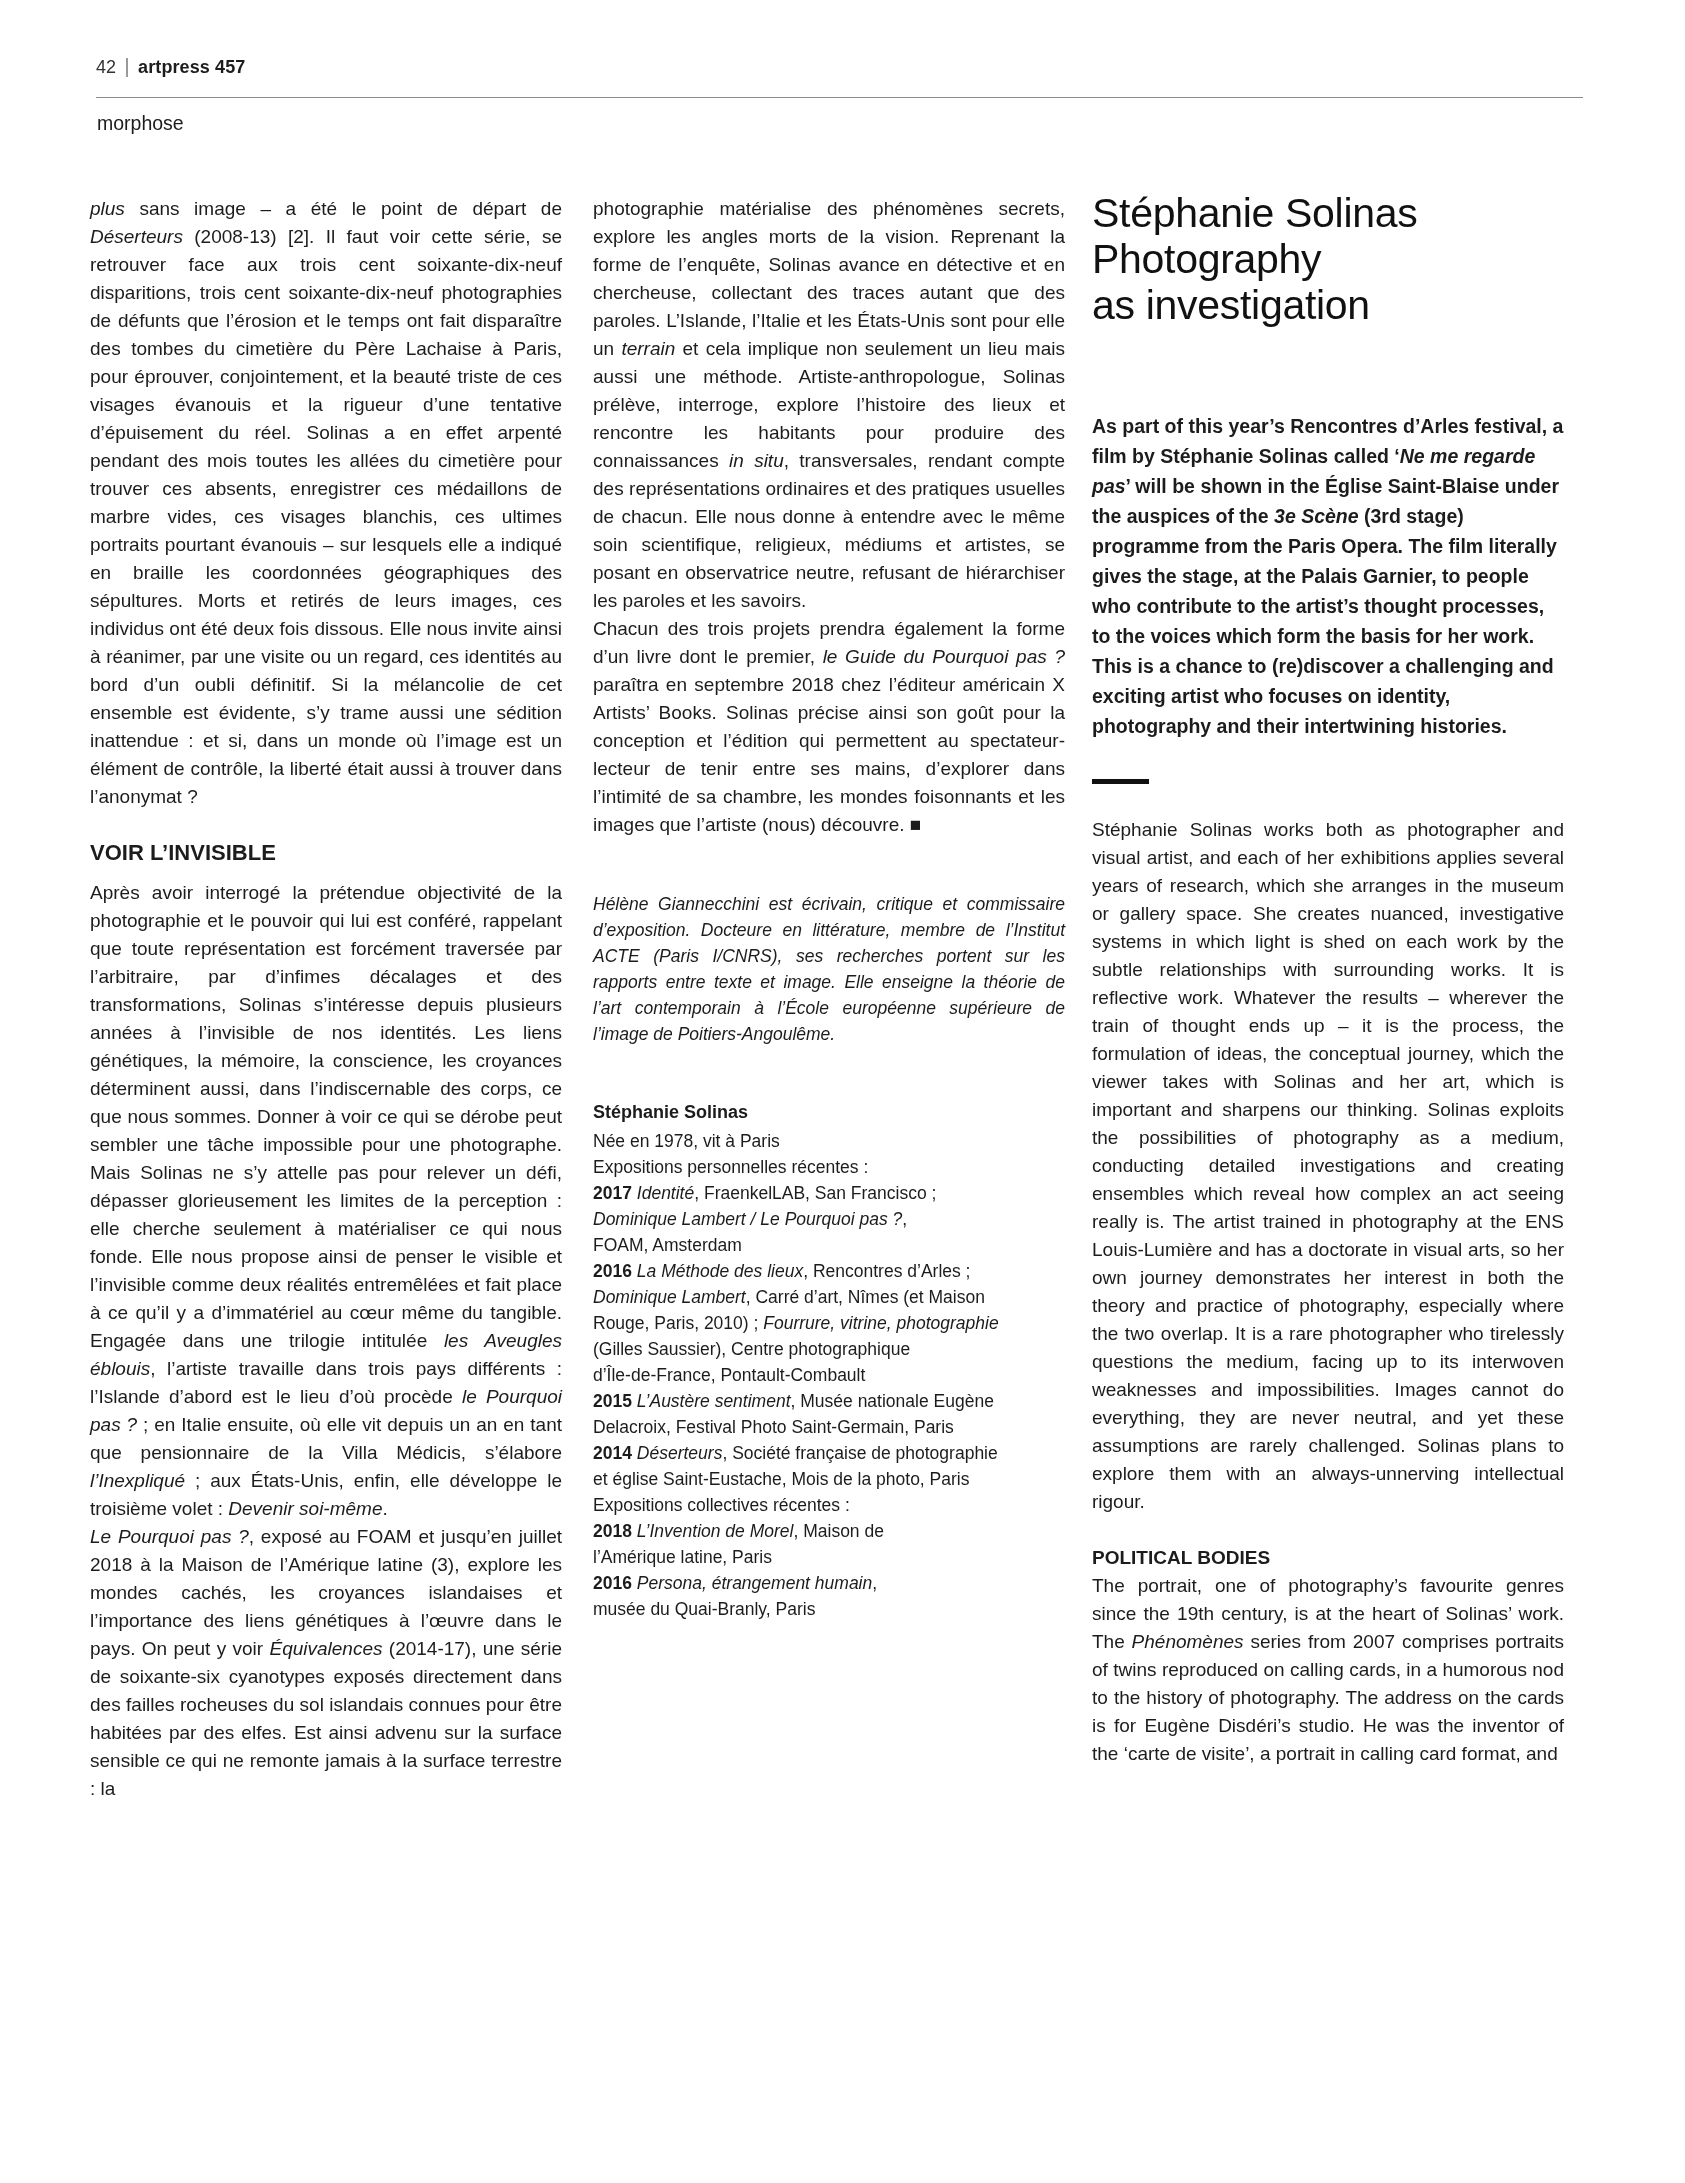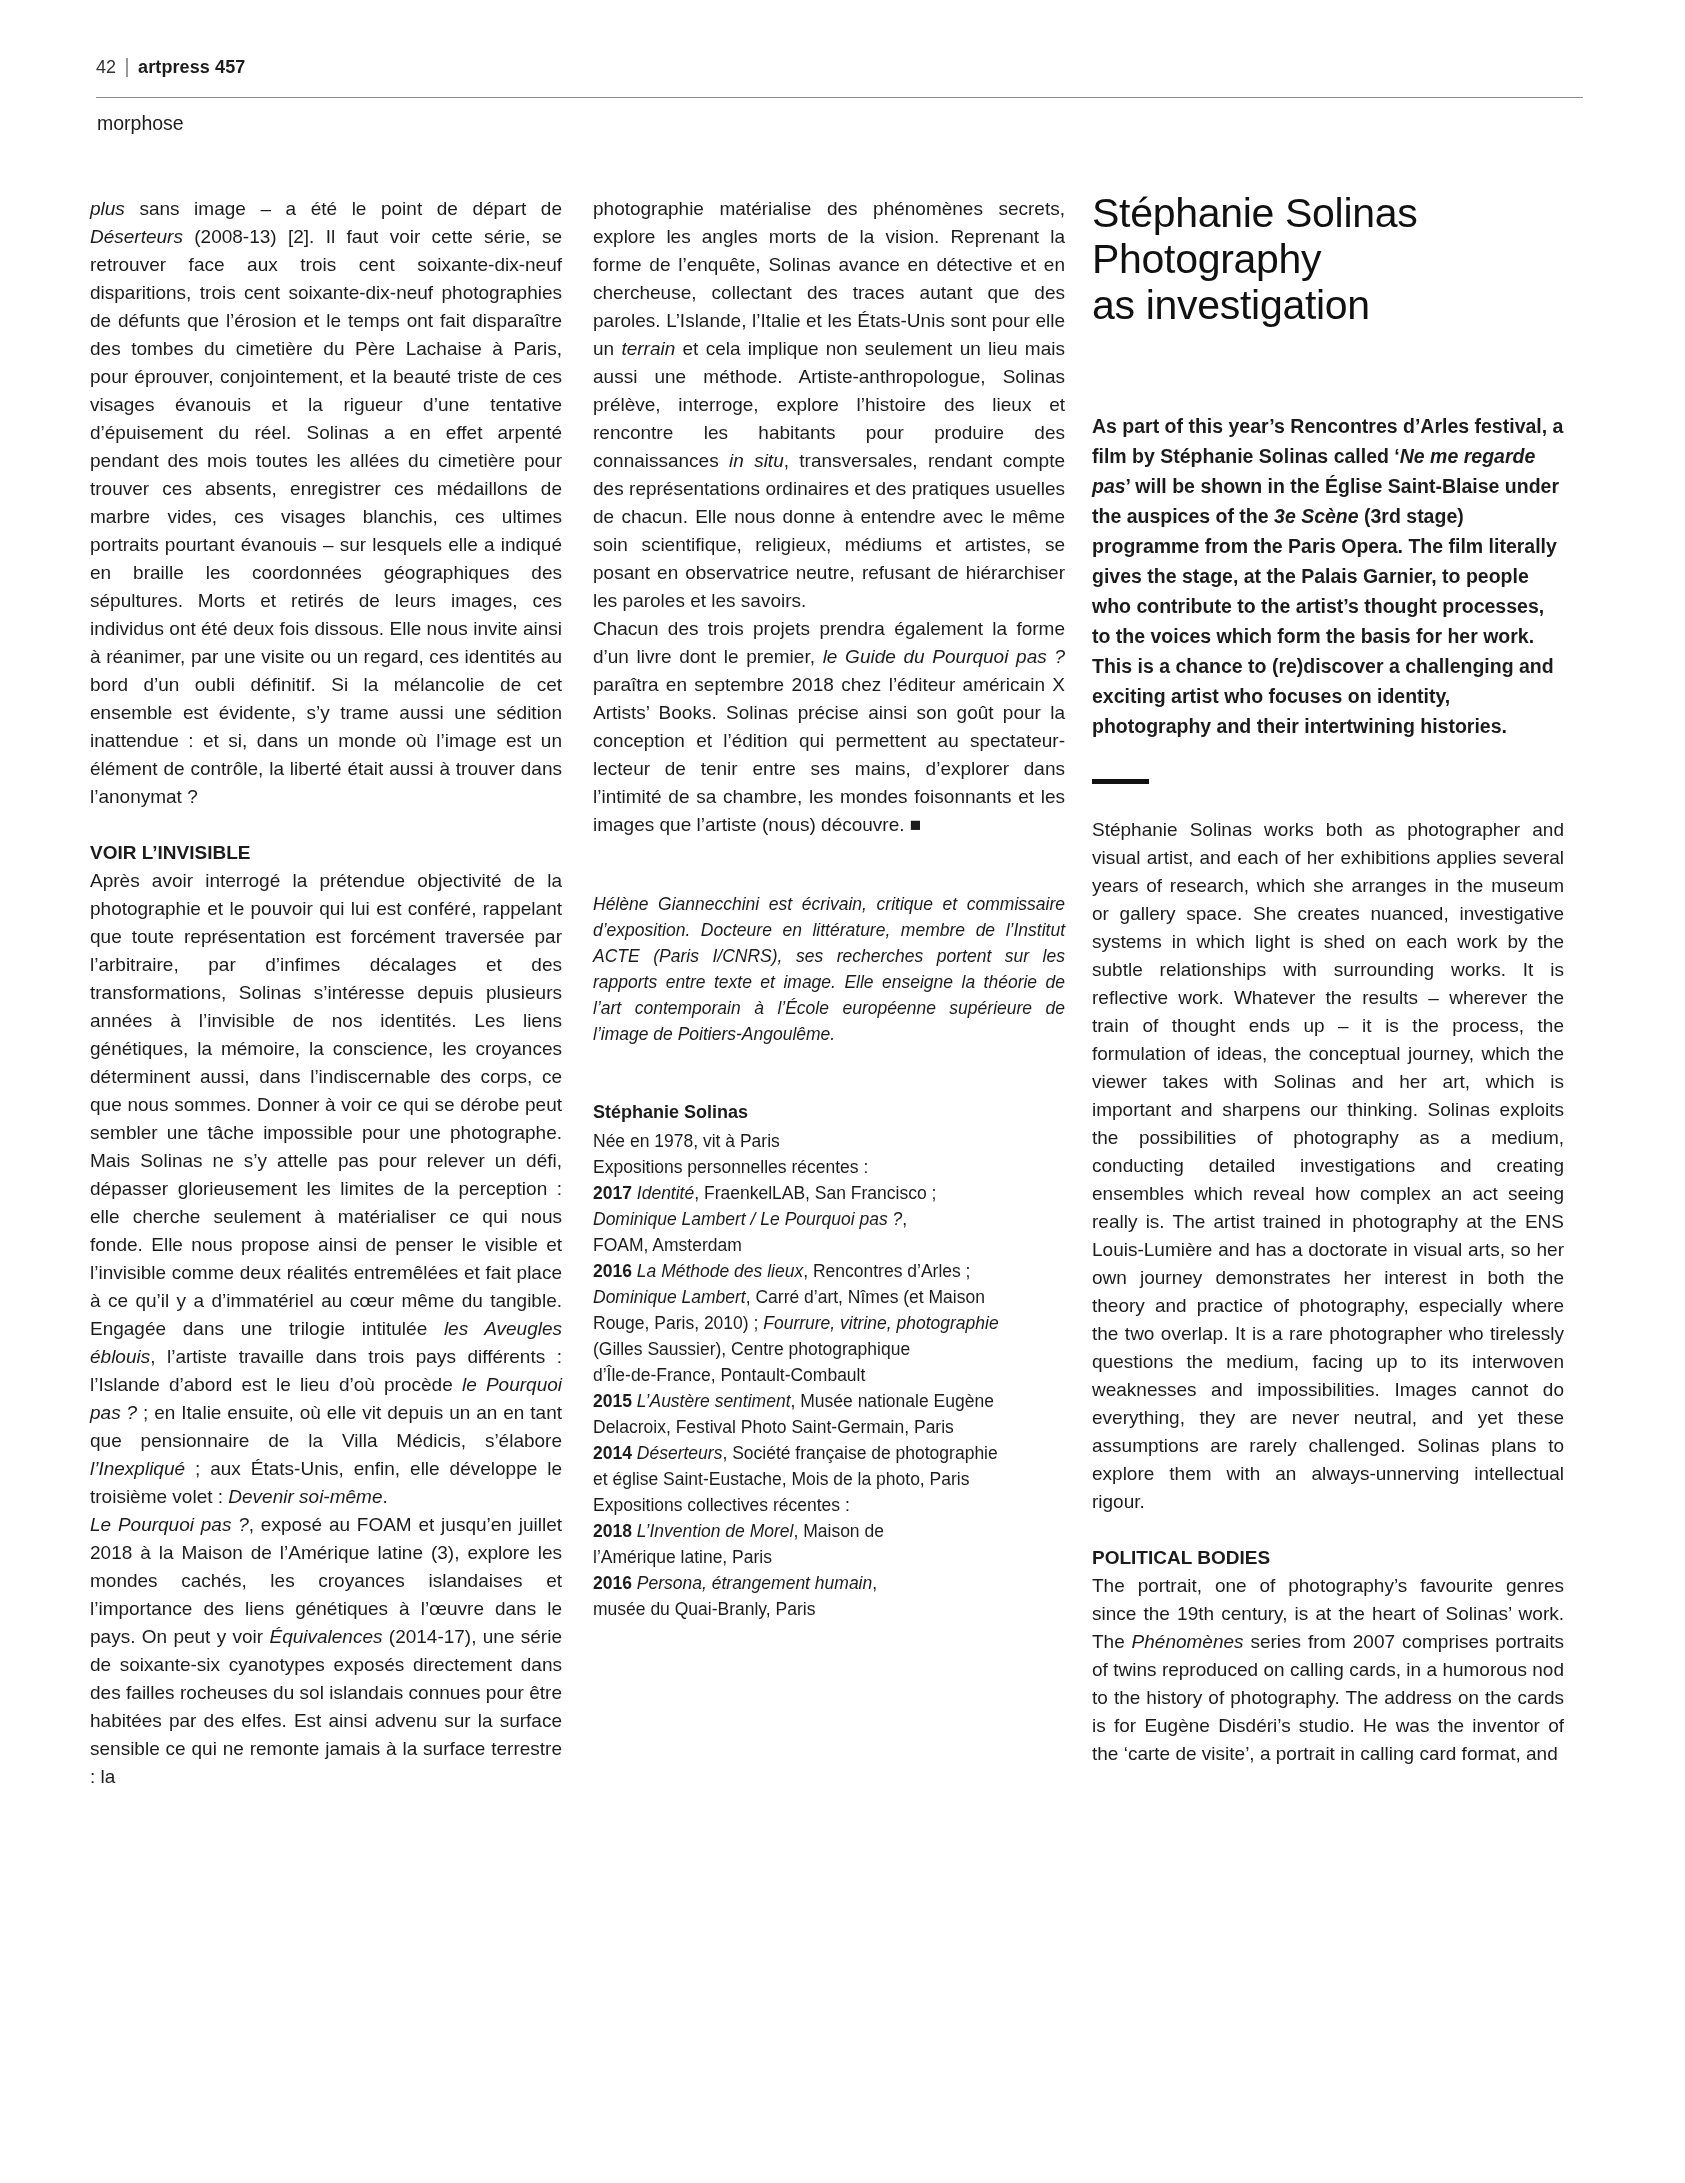--- a/index.html
+++ b/index.html
@@ -29,22 +29,22 @@
   .columns { position: absolute; top: 195px; left: 0; width: 1685px; height: 1989px; }
   .col { position: absolute; top: 0; }
   .col1 { left: 90px;  width: 472px; }
   .col2 { left: 593px;  width: 472px; }
   .col3 { left: 1092px; width: 472px; }
 
   p { margin: 0; }
   .body { font-size: 19px; line-height: 28px; }
   .just { text-align: justify; hyphens: auto; -webkit-hyphens: auto; }
   .subhead {
-    font-size: 19px; line-height: 28px; font-weight: bold;
-    margin: 28px 0 0 0;
+    font-size: 22px; line-height: 28px; font-weight: bold;
+    margin: 28px 0 12px 0;
   }
 
   
   .notes { margin-top: 34px; }
   .note { font-size: 17.5px; line-height: 26px; text-align: justify; hyphens: auto; }
   .bio {
     margin-top: 52px; font-size: 17.5px; line-height: 26px;
     font-style: italic; text-align: justify; hyphens: auto;
   }
   .cv { margin-top: 52px; font-size: 17.5px; line-height: 26px; }

